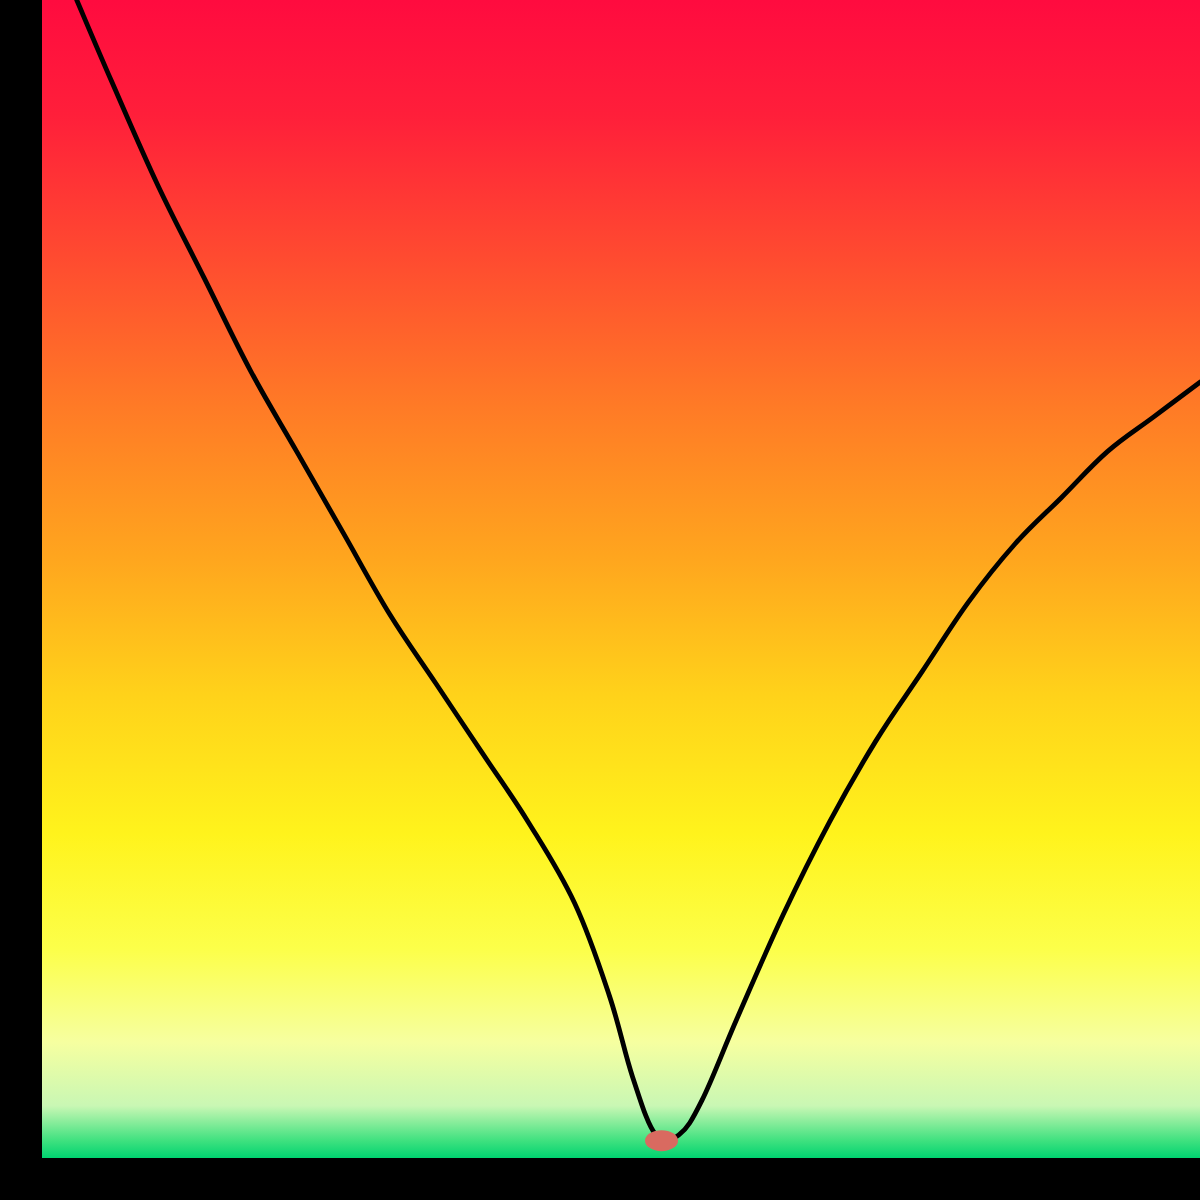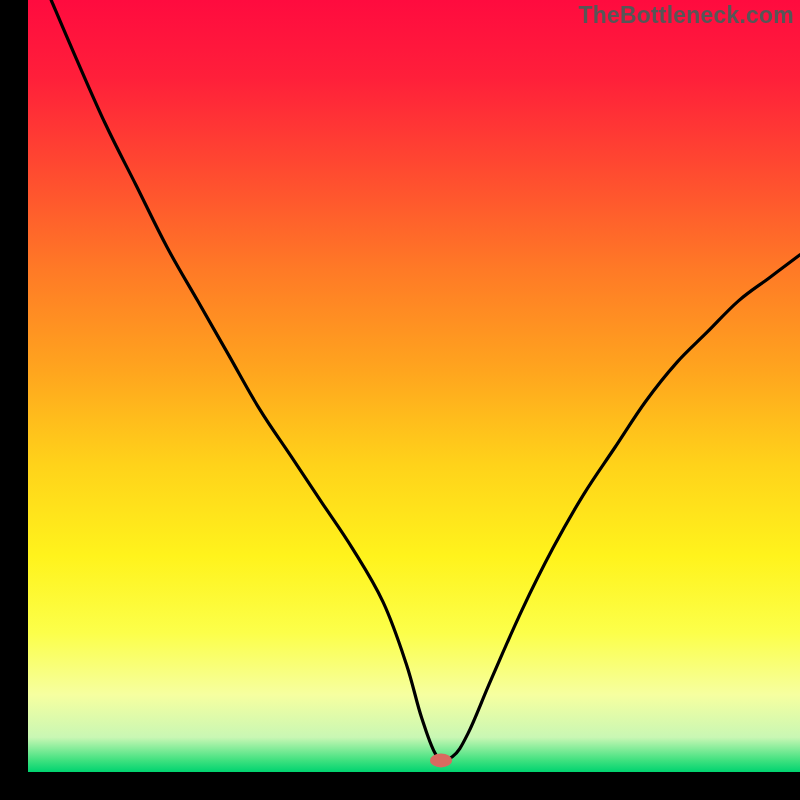--- a/index.html
+++ b/index.html
@@ -51,14 +51,13 @@
       <clipPath id="plot-clip">
           <rect id="plot-clip-rect" x="28" y="0" width="772" height="772"></rect>
         </clipPath>
     </defs>
     <rect id="bg-rect" x="28" y="0" width="772" height="772" fill="url(#bg-grad)"></rect>
     <g id="plot" clip-path="url(#plot-clip)">
       <path id="curve" fill="none" stroke="#000000" stroke-width="3.2" stroke-linejoin="round" stroke-linecap="round" d="M 51.16 0 C 55.328799999999994 9.727199999999993, 64.5928 31.806399999999968, 74.32 54.039999999999964 C 84.04719999999999 76.27359999999996, 94.0832 99.89679999999998, 105.2 123.51999999999998 C 116.3168 147.14319999999998, 124.96320000000001 163.04639999999998, 136.08 185.27999999999997 C 147.19680000000002 207.51359999999997, 155.84320000000002 226.19599999999997, 166.96 247.03999999999996 C 178.0768 267.88399999999996, 186.72320000000002 281.62559999999996, 197.84 301.08 C 208.9568 320.5344, 217.6032 335.6655999999999, 228.72 355.11999999999995 C 239.8368 374.57439999999997, 248.4832 391.09520000000003, 259.6 409.16 C 270.71680000000003 427.2248, 279.3632 438.8048, 290.48 455.48 C 301.59680000000003 472.15520000000004, 310.2432 485.1248, 321.36 501.8 C 332.4768 518.4752, 341.1232 530.0552, 352.24 548.12 C 363.3568 566.1848, 373.3928 581.316, 383.12 602.16 C 392.8472 623.0039999999999, 399.332 643.0759999999999, 406.28 663.92 C 413.22799999999995 684.764, 416.1616 701.2848, 421.72 717.96 C 427.27840000000003 734.6352, 431.6016 749.612, 437.16 756.56 C 442.71840000000003 763.5079999999999, 447.0416 760.7288, 452.6 756.56 C 458.15840000000003 752.3911999999999, 461.092 747.2959999999999, 468.03999999999996 733.4 C 474.98799999999994 719.504, 481.4728 701.5936, 491.2 679.36 C 500.92719999999997 657.1264, 510.9631999999999 633.5032, 522.0799999999999 609.88 C 533.1967999999999 586.2568, 541.8432 568.964, 552.96 548.12 C 564.0768 527.276, 572.7232 512.1448, 583.84 494.08 C 594.9568 476.0152, 603.6032 464.4352, 614.72 447.76 C 625.8368 431.0848, 634.4832 416.7256, 645.6 401.44 C 656.7168 386.1544, 665.3632 375.34639999999996, 676.48 362.84 C 687.5968 350.3336, 696.2432 343.07680000000005, 707.36 331.96000000000004 C 718.4768 320.8432, 727.1232 310.80719999999997, 738.24 301.08 C 749.3568 291.3528, 758.0032 286.2576, 769.12 277.92 C 780.2368 269.5824, 794.4416 258.9288, 800 254.76"></path>
       <ellipse id="marker" rx="11" ry="7" fill="#d96a60" cx="441.02000000000004" cy="760.42"></ellipse>
     </g>
   </svg>
-  <div class="watermark">TheBottleneck.com</div>
 </div>
 
 </body></html>

